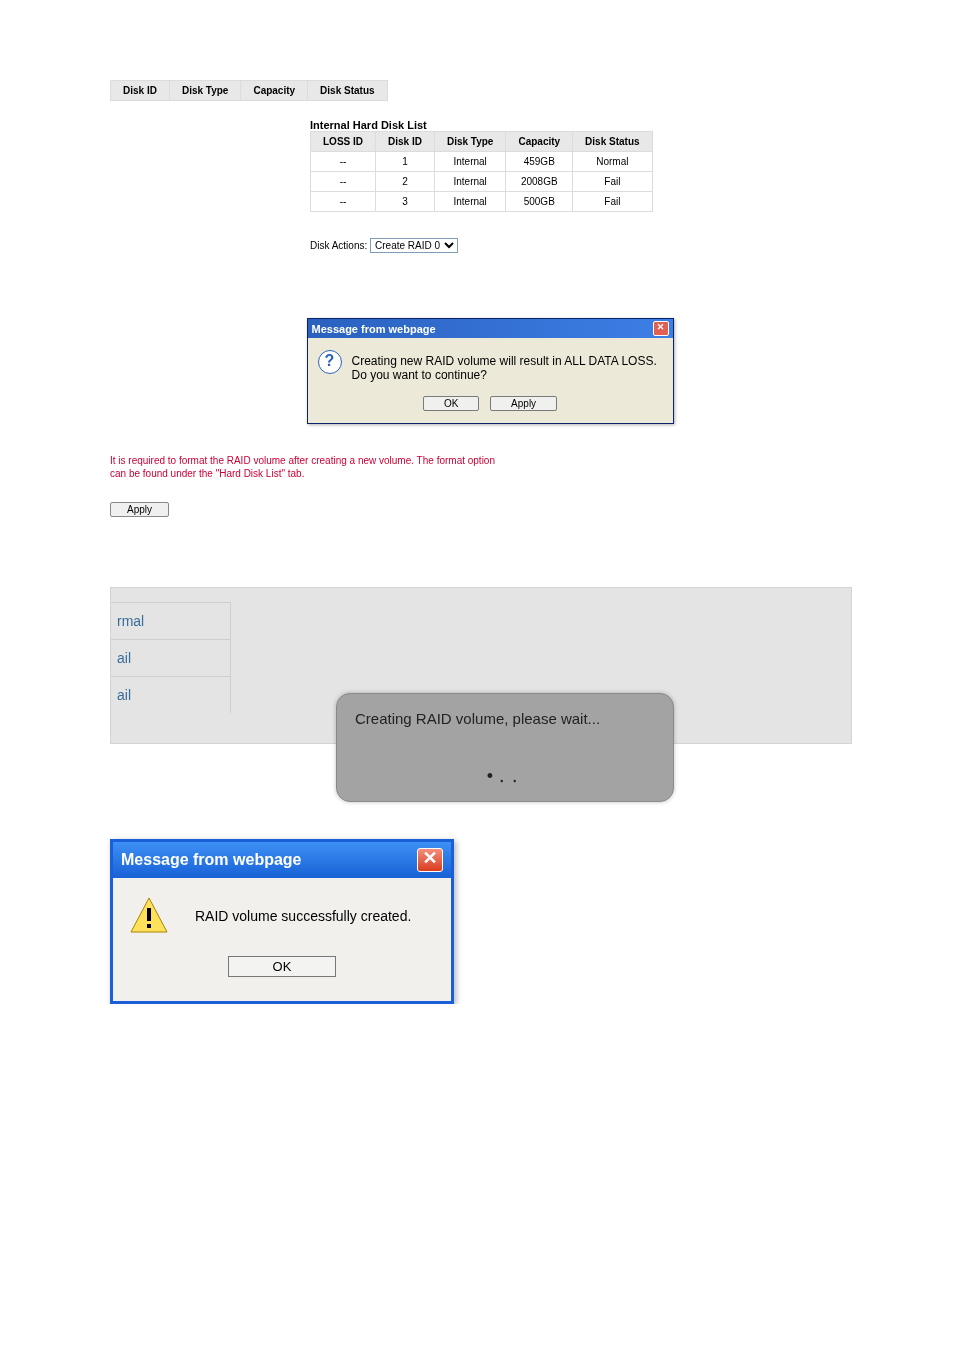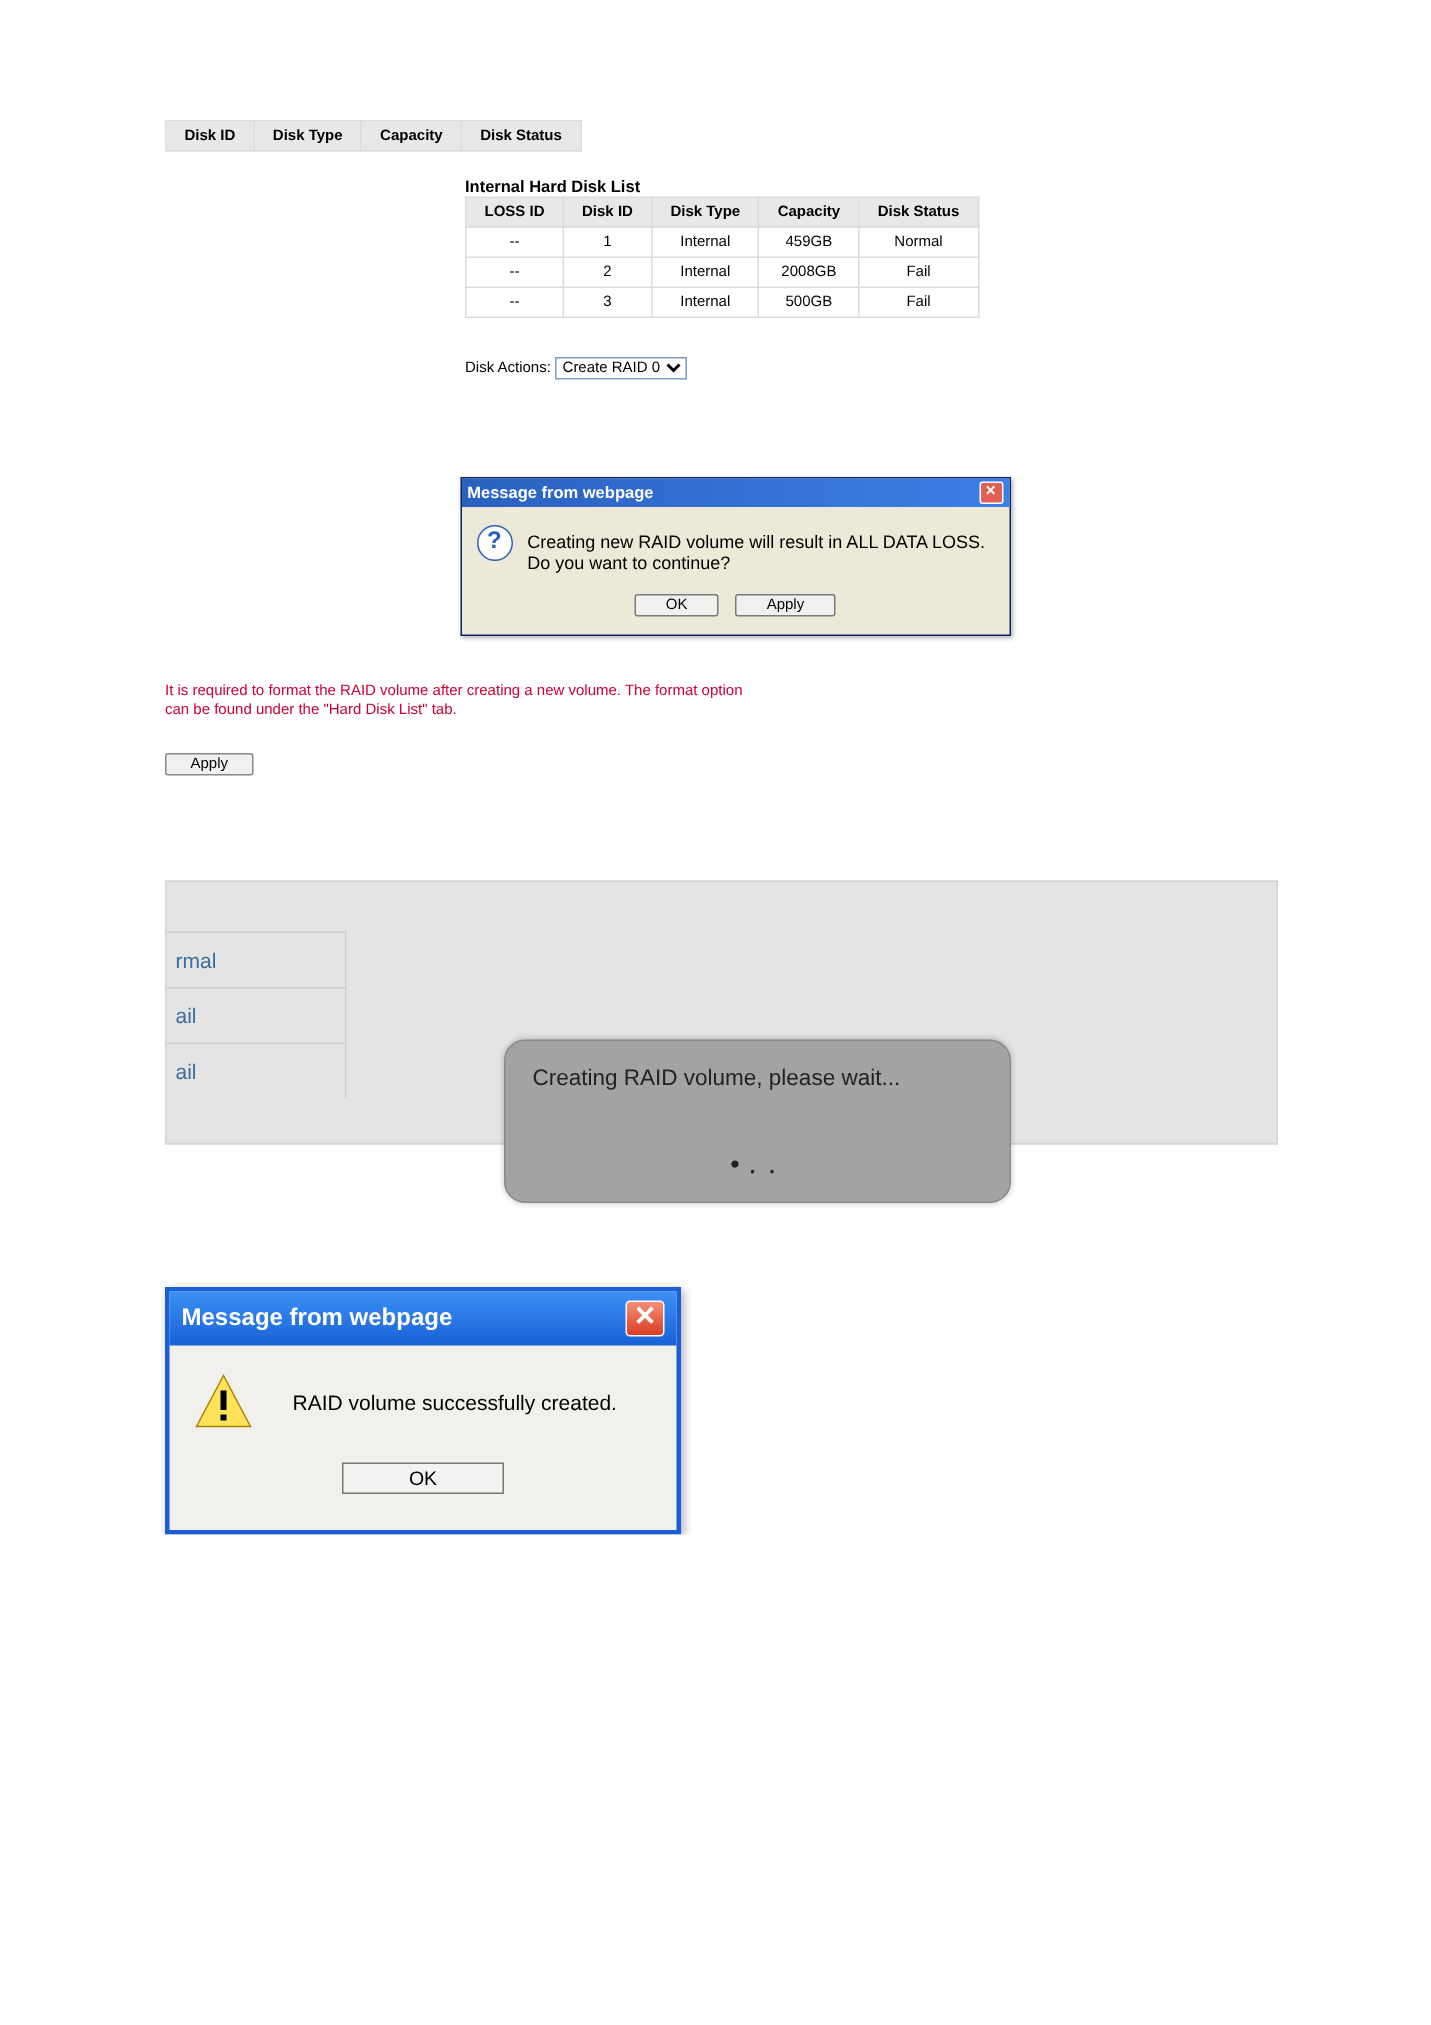--- a/index.html
+++ b/index.html
@@ -149,21 +149,20 @@
   .gray-panel {
     margin-top: 70px;
     width: 740px;
     background: #e4e4e4;
     border: 1px solid #d4d4d4;
     position: relative;
     padding: 14px 0 30px 0;
   }
   .gray-left-col {
     width: 120px;
-    margin-top: 19px;
   }
   .gray-cell {
     border-bottom: 1px solid #cfcfcf;
     border-right: 1px solid #cfcfcf;
     padding: 10px 6px 10px 6px;
     font-size: 14px;
     color: #3a6d9a;
   }
   .gray-cell.noborder { border-bottom: none; }
   .gray-cell-top { border-top: 1px solid #cfcfcf; }

